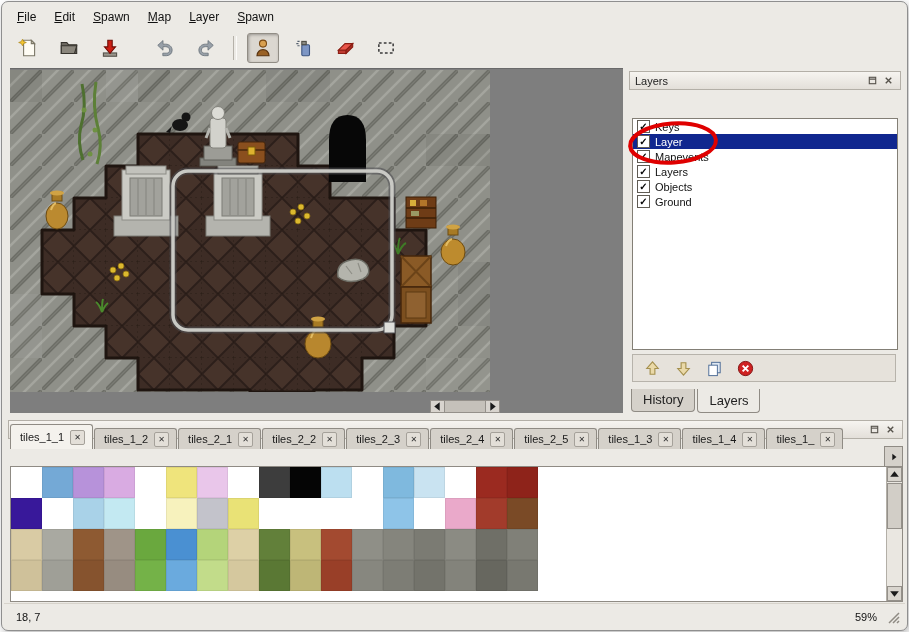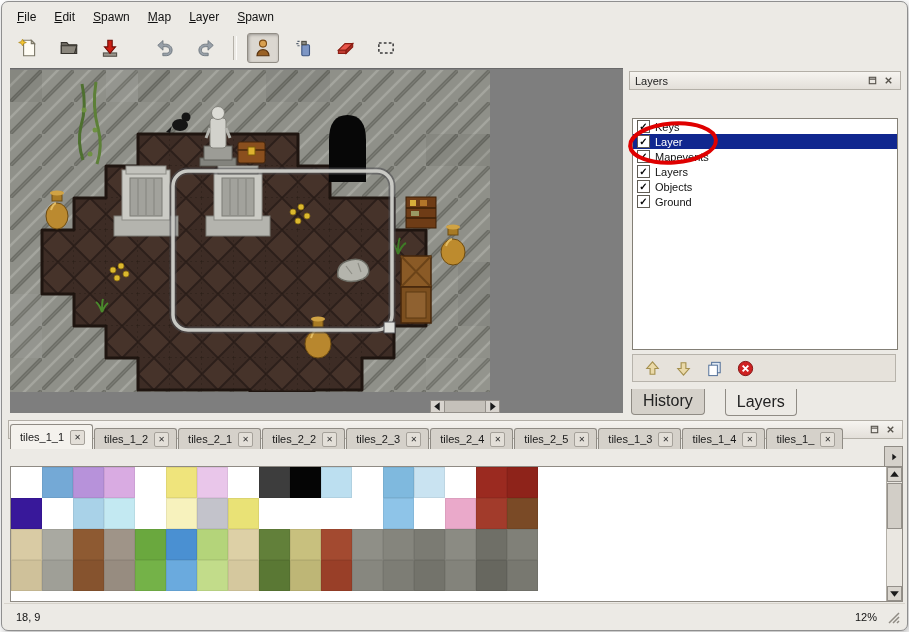--- a/index.html
+++ b/index.html
@@ -43,21 +43,21 @@
   .slider-handle{position:absolute;right:0;top:2px;width:30px;height:13px;border:1px solid #8b877f;border-radius:2px;background-image:repeating-linear-gradient(90deg,#cfcbc4 0 2px,#e8e4de 2px 4px);}
   .layer-list{position:absolute;left:5px;top:50px;width:264px;height:230px;background:#fff;border:1px solid #837f76;overflow:hidden;}
   .layer-row{height:15px;display:flex;align-items:center;padding-left:4px;font-size:11px;color:#111;}
   .layer-row.selected{color:#fff;}
   .checkbox{width:11px;height:11px;background:#fff;border:1px solid #5f5b53;margin-right:5px;font-size:10px;line-height:11px;text-align:center;color:#000;flex:none;font-weight:bold;}
   .annotation{position:absolute;left:0;top:52px;width:94px;height:46px;z-index:5;pointer-events:none;}
   .layer-toolbar{position:absolute;left:5px;top:286px;width:264px;height:28px;background:#e6e2db;border:1px solid #b7b3ab;display:flex;align-items:center;padding-left:8px;gap:9px;box-sizing:border-box;}
   .ltb-btn{width:22px;height:22px;display:flex;align-items:center;justify-content:center;}
   .ltb-icon svg{width:19px;height:19px;display:block;}
   .dock-tabs{position:absolute;left:4px;top:321px;height:24px;display:flex;align-items:flex-start;}
-  .btab{font-size:16px;padding:3px 11px 4px;background:#d5d1ca;border:1px solid #8f8b84;border-top:none;border-radius:0 0 4px 4px;margin-right:20px;color:#222;}
+  .btab{font-size:13px;padding:3px 11px 4px;background:#d5d1ca;border:1px solid #8f8b84;border-top:none;border-radius:0 0 4px 4px;margin-right:2px;color:#222;}
   .btab.active{background:#eceae5;padding-top:4px;}
 
   
   .tilesets-dock{position:absolute;left:4px;top:416px;width:899px;height:186px;}
   .ts-header{position:absolute;left:2px;top:2px;right:2px;}
   .ts-tabs{position:absolute;left:4px;top:6px;right:24px;height:25px;display:flex;align-items:flex-end;overflow:hidden;}
   .ttab{flex:none;height:20px;display:flex;align-items:center;gap:6px;padding:0 7px 0 9px;font-size:11px;background:#d5d1ca;border:1px solid #8f8b84;border-bottom:none;border-radius:3px 3px 0 0;margin-right:1px;color:#1a1a1a;white-space:nowrap;}
   .ttab.active{height:24px;background:#f4f2ed;}
   .ttab-close{width:13px;height:13px;border:1px solid #a5a19a;background:#e3dfd8;display:flex;align-items:center;justify-content:center;font-size:8px;color:#333;border-radius:2px;}
   .ts-scroll{position:absolute;right:2px;top:28px;width:17px;height:19px;background:#d5d1ca;border:1px solid #8f8b84;display:flex;align-items:center;justify-content:center;}
@@ -564,22 +564,22 @@
         <span class="vs-btn vs-down">
             <svg viewBox="0 0 12 12">
               <path d="M2 4l4 5 4-5z" fill="#1a1a1a"></path>
             </svg>
           </span>
       </div>
     </div>
   </div>
 
   <div class="statusbar">
-    <span class="sb-coords">18, 9</span>
-    <span class="sb-zoom">12%</span>
+    <span class="sb-coords">18, 7</span>
+    <span class="sb-zoom">59%</span>
     <span class="sb-grip">
         <svg viewBox="0 0 14 14">
           <path d="M13 3L3 13M13 7L7 13M13 11L11 13" stroke="#8f8b83" stroke-width="1.5" fill="none"></path>
         </svg>
       </span>
   </div>
 
 </div>
 
 </body></html>

